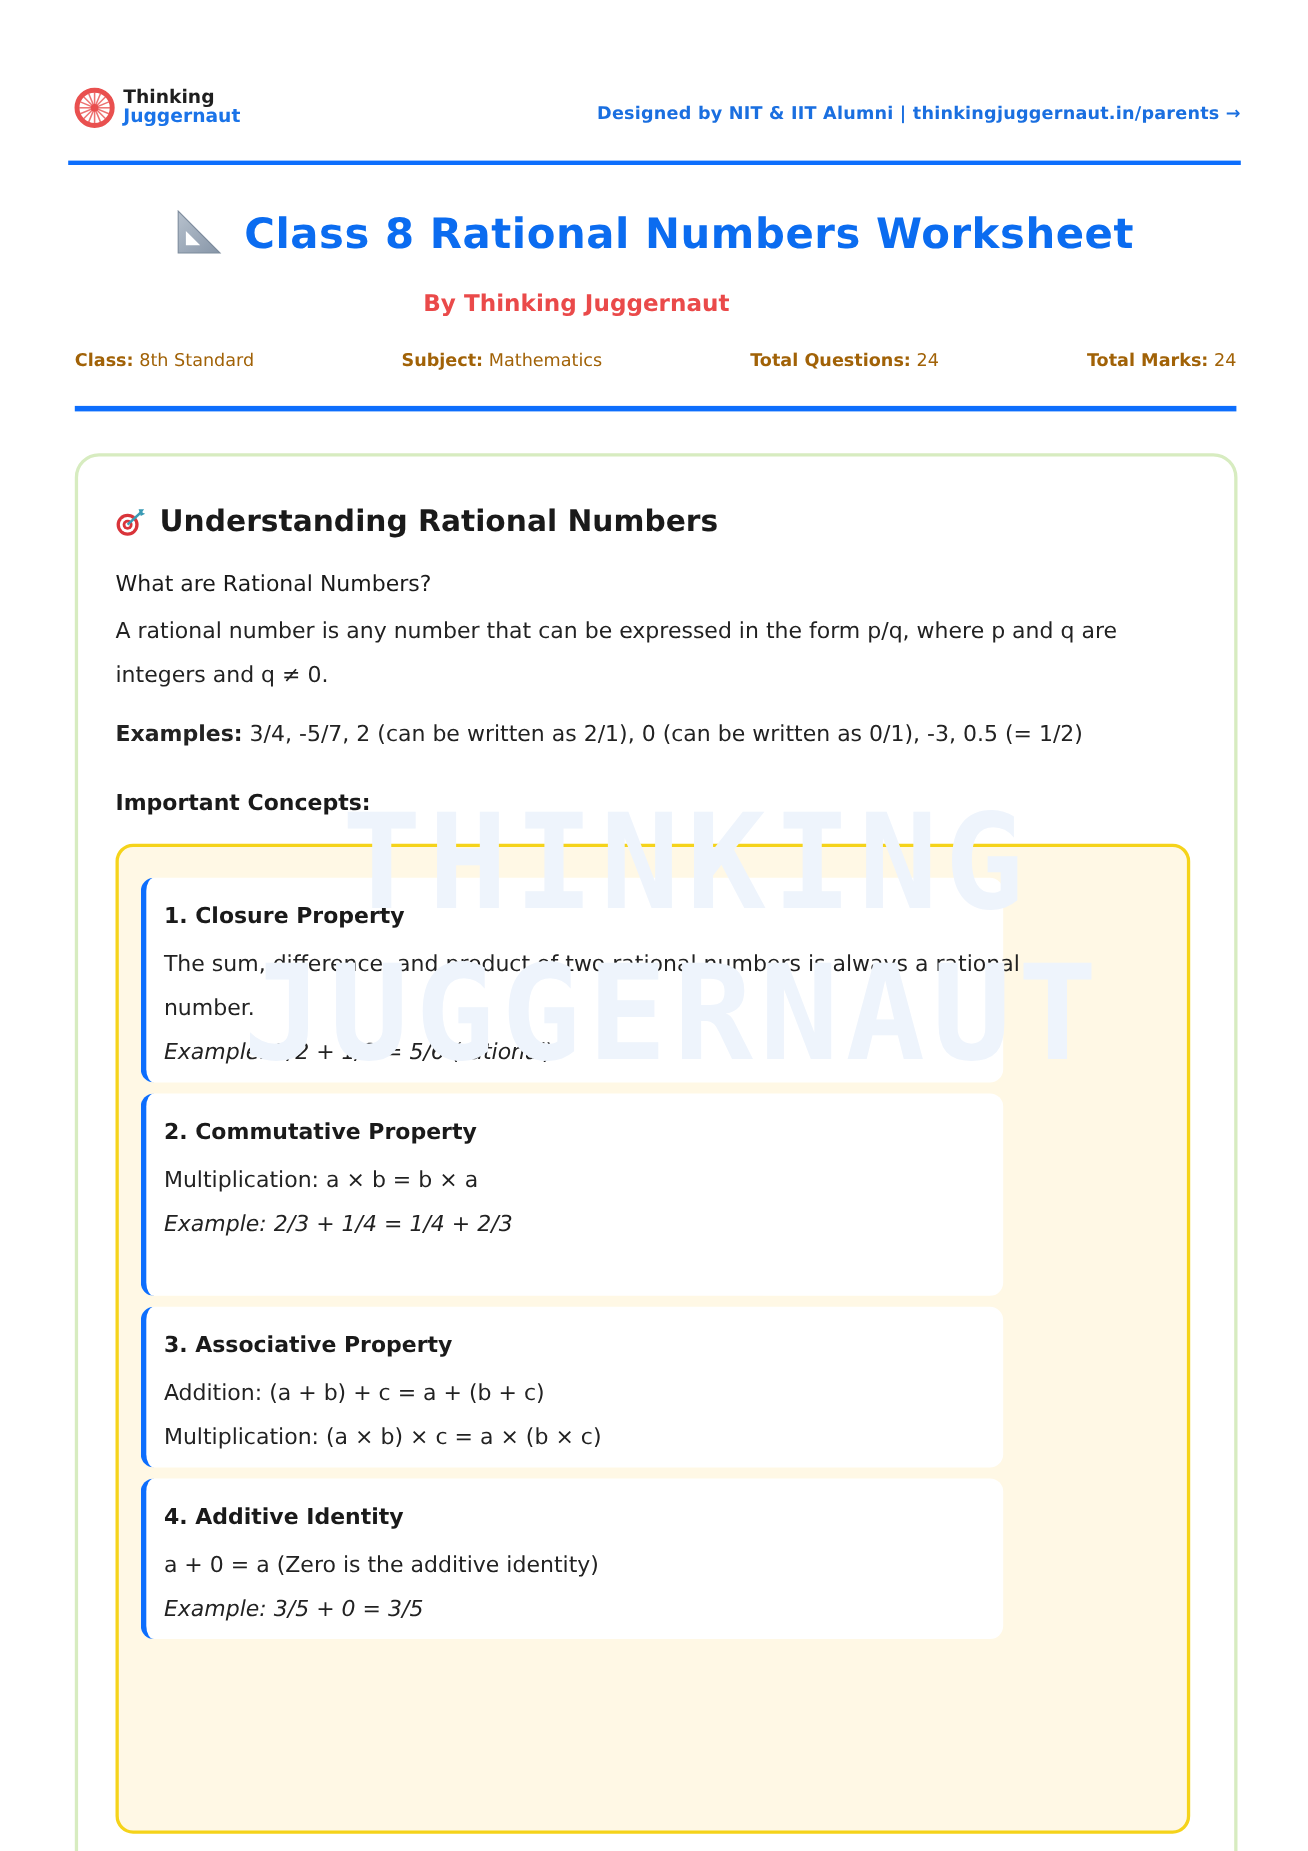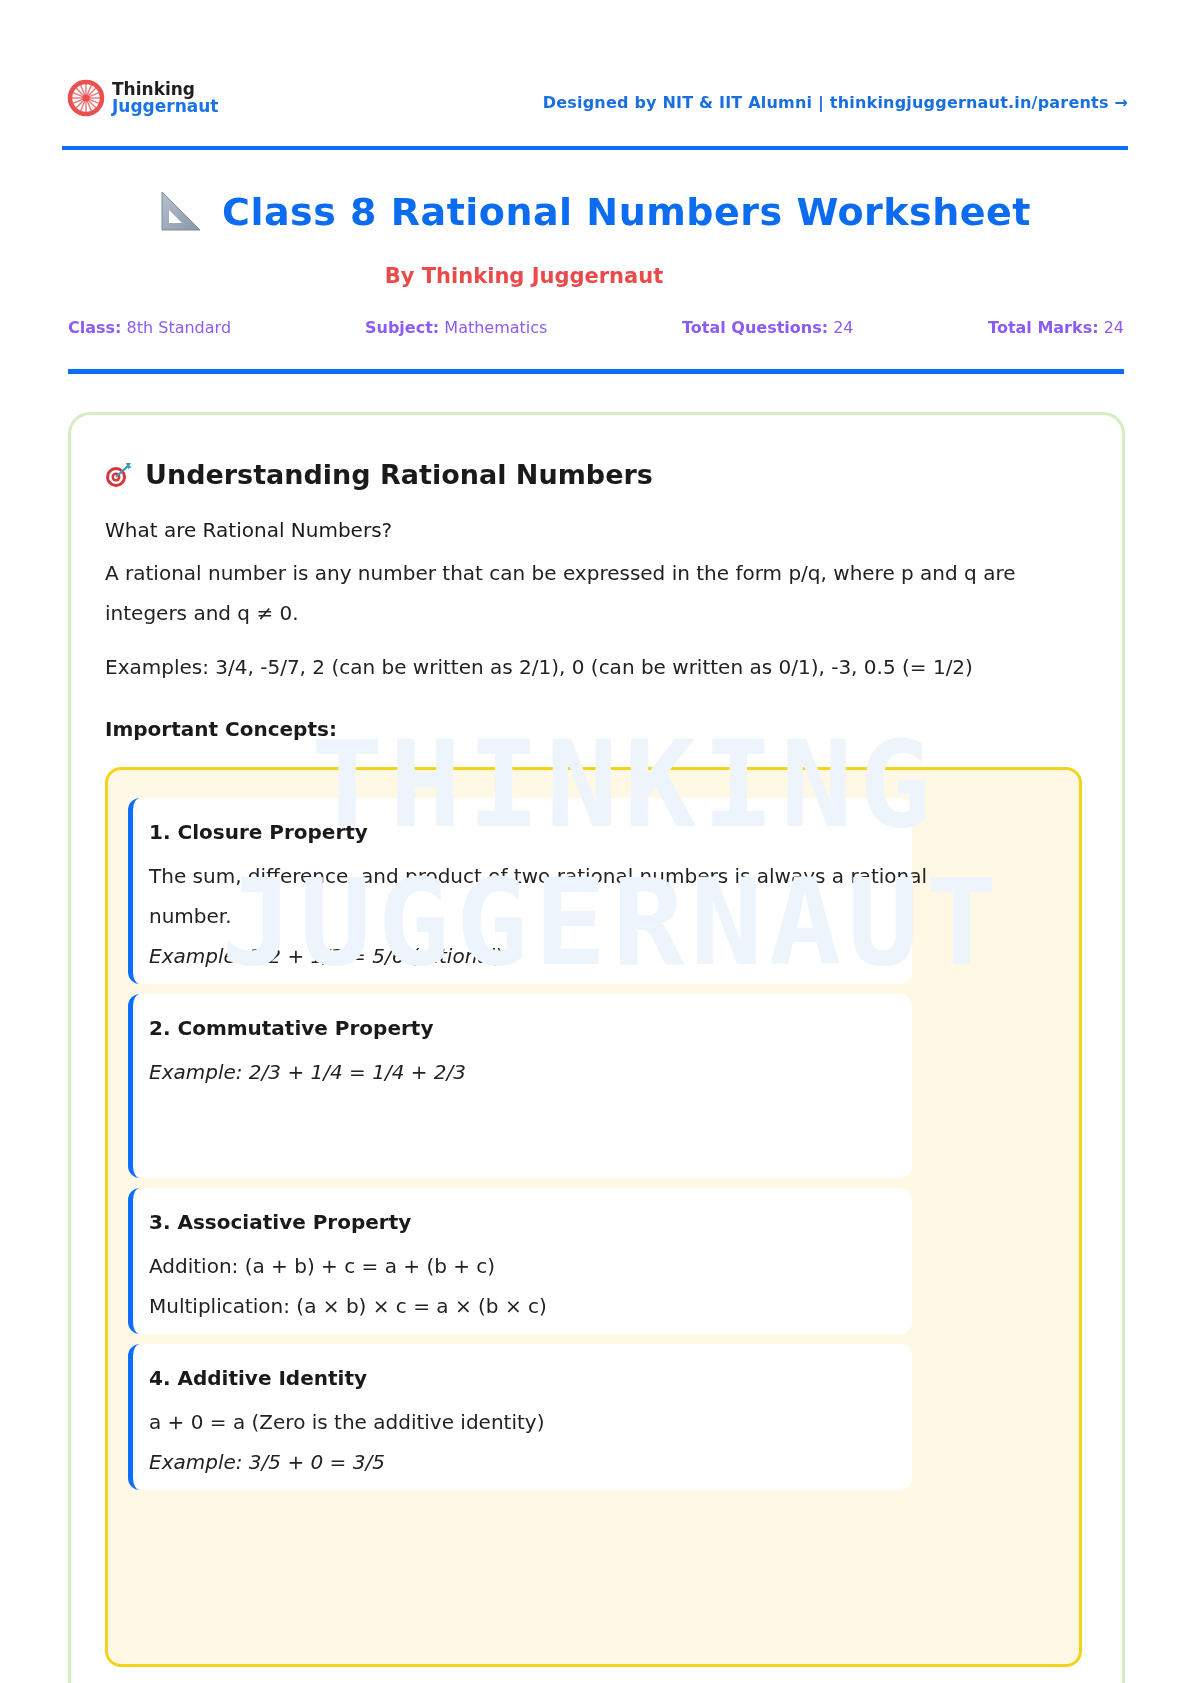--- a/index.html
+++ b/index.html
@@ -16,37 +16,37 @@
   .tagline { position: absolute; right: 0; top: 17px; font-size: 16px; font-weight: bold; color: #1a6fe0; letter-spacing: 0.2px; }
   .header-rule { position: absolute; left: 0; top: 70px; width: 1066px; height: 4px; background: #0d6efd; }
 
   
   .title-wrap { position: absolute; left: 0; width: 1189px; top: 190px; text-align: center; }
   .title { display: inline-flex; align-items: center; font-size: 38px; font-weight: bold; color: #0b6cf0; letter-spacing: 0.5px; }
   .title-icon { width: 44px; height: 44px; margin-right: 20px; }
   .byline { position: absolute; left: 0; width: 1048px; top: 264px; text-align: center; font-size: 21px; font-weight: bold; color: #ea4a4a; }
 
   
-  .meta-row { position: absolute; left: 68px; top: 318px; width: 1056px; height: 22px; font-size: 16px; color: #8b5cf6; }
+  .meta-row { position: absolute; left: 68px; top: 318px; width: 1056px; height: 22px; font-size: 16px; color: #a16207; }
   .meta-item { position: absolute; top: 0; white-space: nowrap; }
   .meta-item b { font-weight: bold; }
   .meta-rule { position: absolute; left: 68px; top: 369px; width: 1056px; height: 5px; background: #0d6efd; }
 
   
   .section { position: absolute; left: 68px; top: 412px; width: 1057px; height: 1300px; border: 3px solid #d7ecc0; border-radius: 22px; background: #ffffff; }
   .watermark { position: absolute; left: 0; top: 0; width: 100%; pointer-events: none; color: #eef4fc; font-family: "DejaVu Sans Mono", monospace; font-weight: bold; text-align: center; }
   .wm1 { position: absolute; left: 240px; top: 300px; font-size: 120px; letter-spacing: 6px; }
   .wm2 { position: absolute; left: 150px; top: 438px; font-size: 120px; letter-spacing: 6px; }
 
   .section-heading { position: absolute; left: 34px; top: 44px; display: flex; align-items: center; font-size: 27px; font-weight: bold; color: #1a1a1a; }
   .target-icon { width: 28px; height: 28px; margin-right: 12px; }
   .sub-heading { position: absolute; left: 34px; top: 103px; font-size: 20px; font-weight: normal; color: #1a1a1a; }
   .para { position: absolute; left: 34px; top: 138px; width: 960px; font-size: 20px; line-height: 40px; color: #222; }
   .examples { position: absolute; left: 34px; top: 240px; font-size: 20px; color: #222; white-space: nowrap; }
-  .examples b { font-weight: normal; }
+  .examples b { font-weight: bold; }
   .concepts-label { position: absolute; left: 34px; top: 302px; font-size: 20px; font-weight: bold; color: #1a1a1a; }
 
   
   .concepts-box { position: absolute; left: 34px; top: 352px; width: 977px; height: 900px; background: #fff8e5; border: 3px solid #f5d31a; border-radius: 16px; }
   .concept { position: absolute; left: 20px; width: 784px; background: #ffffff; border-left: 5px solid #0d6efd; border-radius: 12px; padding: 20px 16px 0 16px; }
   .concept-title { font-size: 20px; font-weight: bold; color: #1a1a1a; line-height: 28px; margin-bottom: 10px; }
   .concept-line { font-size: 20px; color: #222; line-height: 40px; }
   .concept-example { font-size: 20px; color: #222; font-style: italic; line-height: 40px; }
 </style>
 </head>
@@ -122,20 +122,21 @@
 
   <div class="concepts-box">
     <div class="concept" style="top:28px; height:186px;">
       <div class="concept-title">1. Closure Property</div>
       <div class="concept-line" style="width:820px;">The sum, difference, and product of two rational numbers is always a rational number.</div>
       <div class="concept-example">Example: 1/2 + 1/3 = 5/6 (rational)</div>
     </div>
 
     <div class="concept" style="top:224px; height:184px;">
       <div class="concept-title">2. Commutative Property</div>
+      <div class="concept-line">Multiplication: a × b = b × a</div>
       <div class="concept-example">Example: 2/3 + 1/4 = 1/4 + 2/3</div>
     </div>
 
     <div class="concept" style="top:418px; height:146px;">
       <div class="concept-title">3. Associative Property</div>
       <div class="concept-line">Addition: (a + b) + c = a + (b + c)</div>
       <div class="concept-line">Multiplication: (a × b) × c = a × (b × c)</div>
     </div>
 
     <div class="concept" style="top:574px; height:146px;">

